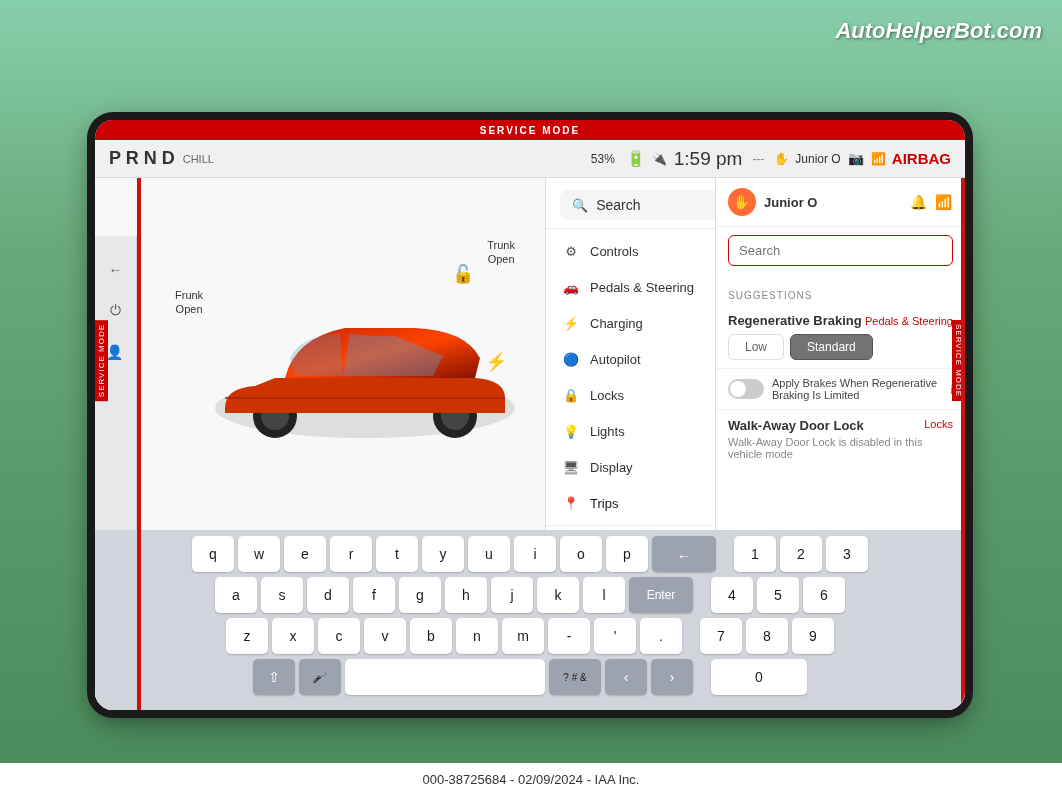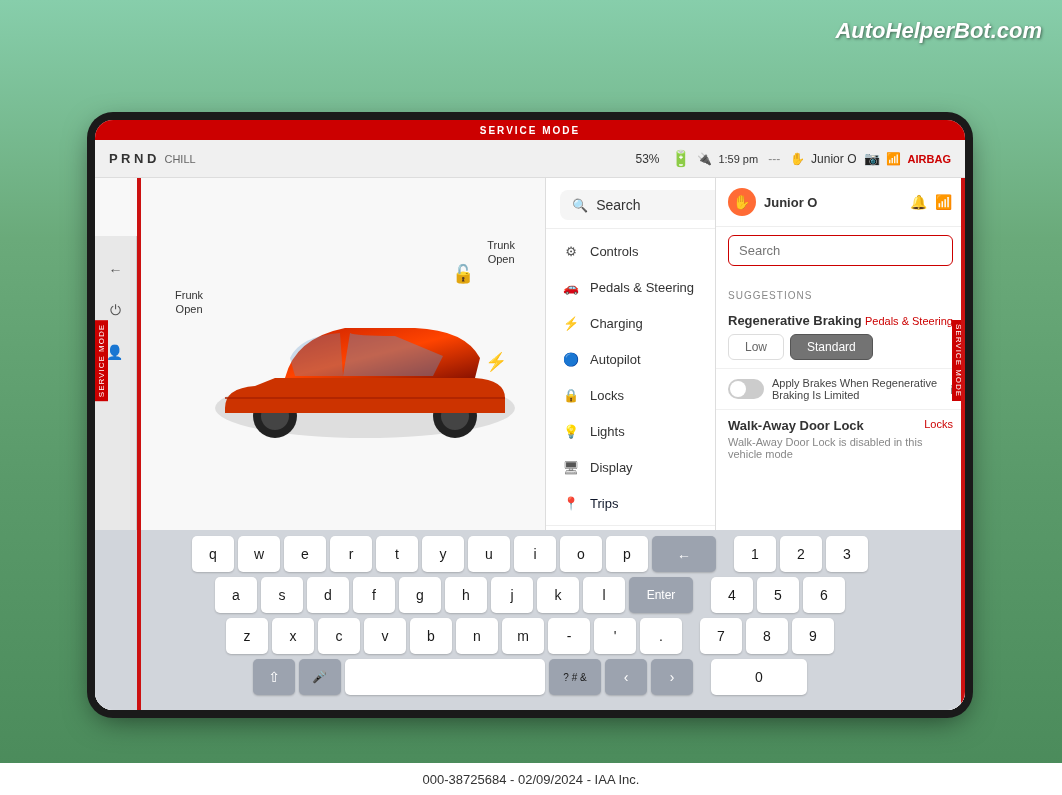--- a/index.html
+++ b/index.html
@@ -85,37 +85,37 @@
       height: 38px;
       background: #f0f0f0;
       display: flex;
       align-items: center;
       padding: 0 14px;
       z-index: 40;
       border-bottom: 1px solid #ddd;
     }
 
     .status-prnd {
-      font-size: 13px;
+      font-size: 18px;
       font-weight: 600;
       color: #333;
       margin-right: 8px;
     }
     .status-chill {
       font-size: 11px;
       color: #666;
       margin-right: auto;
     }
     .status-battery {
       font-size: 12px;
       color: #333;
       margin-right: 12px;
     }
     .status-time {
-      font-size: 11px;
+      font-size: 19px;
       color: #333;
       margin-right: 10px;
     }
     .status-dashes {
       font-size: 12px;
       color: #888;
       margin-right: 10px;
     }
     .status-user {
       font-size: 12px;
@@ -528,21 +528,21 @@
     <span class="status-battery">53%</span>
     <span style="color:#888;margin-right:6px;">🔋</span>
     <span style="color:#888;margin-right:6px;font-size:12px;">🔌</span>
     <span class="status-time">1:59 pm</span>
     <span class="status-dashes">---</span>
     <span style="margin-right:6px;font-size:12px;">✋</span>
     <span class="status-user">Junior O</span>
     <div class="status-icons">
       <span style="font-size:13px;">📷</span>
       <span style="font-size:12px;">📶</span>
-      <span style="font-size:11px;color:#cc0000;font-weight:700;">AIRBAG</span>
+      <span style="font-size:15px;color:#cc0000;font-weight:700;">AIRBAG</span>
     </div>
   </div>
 
   <div class="red-accent-left"></div>
   <div class="red-accent-right"></div>
 
   <div class="service-label-left">SERVICE MODE</div>
   <div class="service-label-right">SERVICE MODE</div>
 
   <div class="left-panel">

